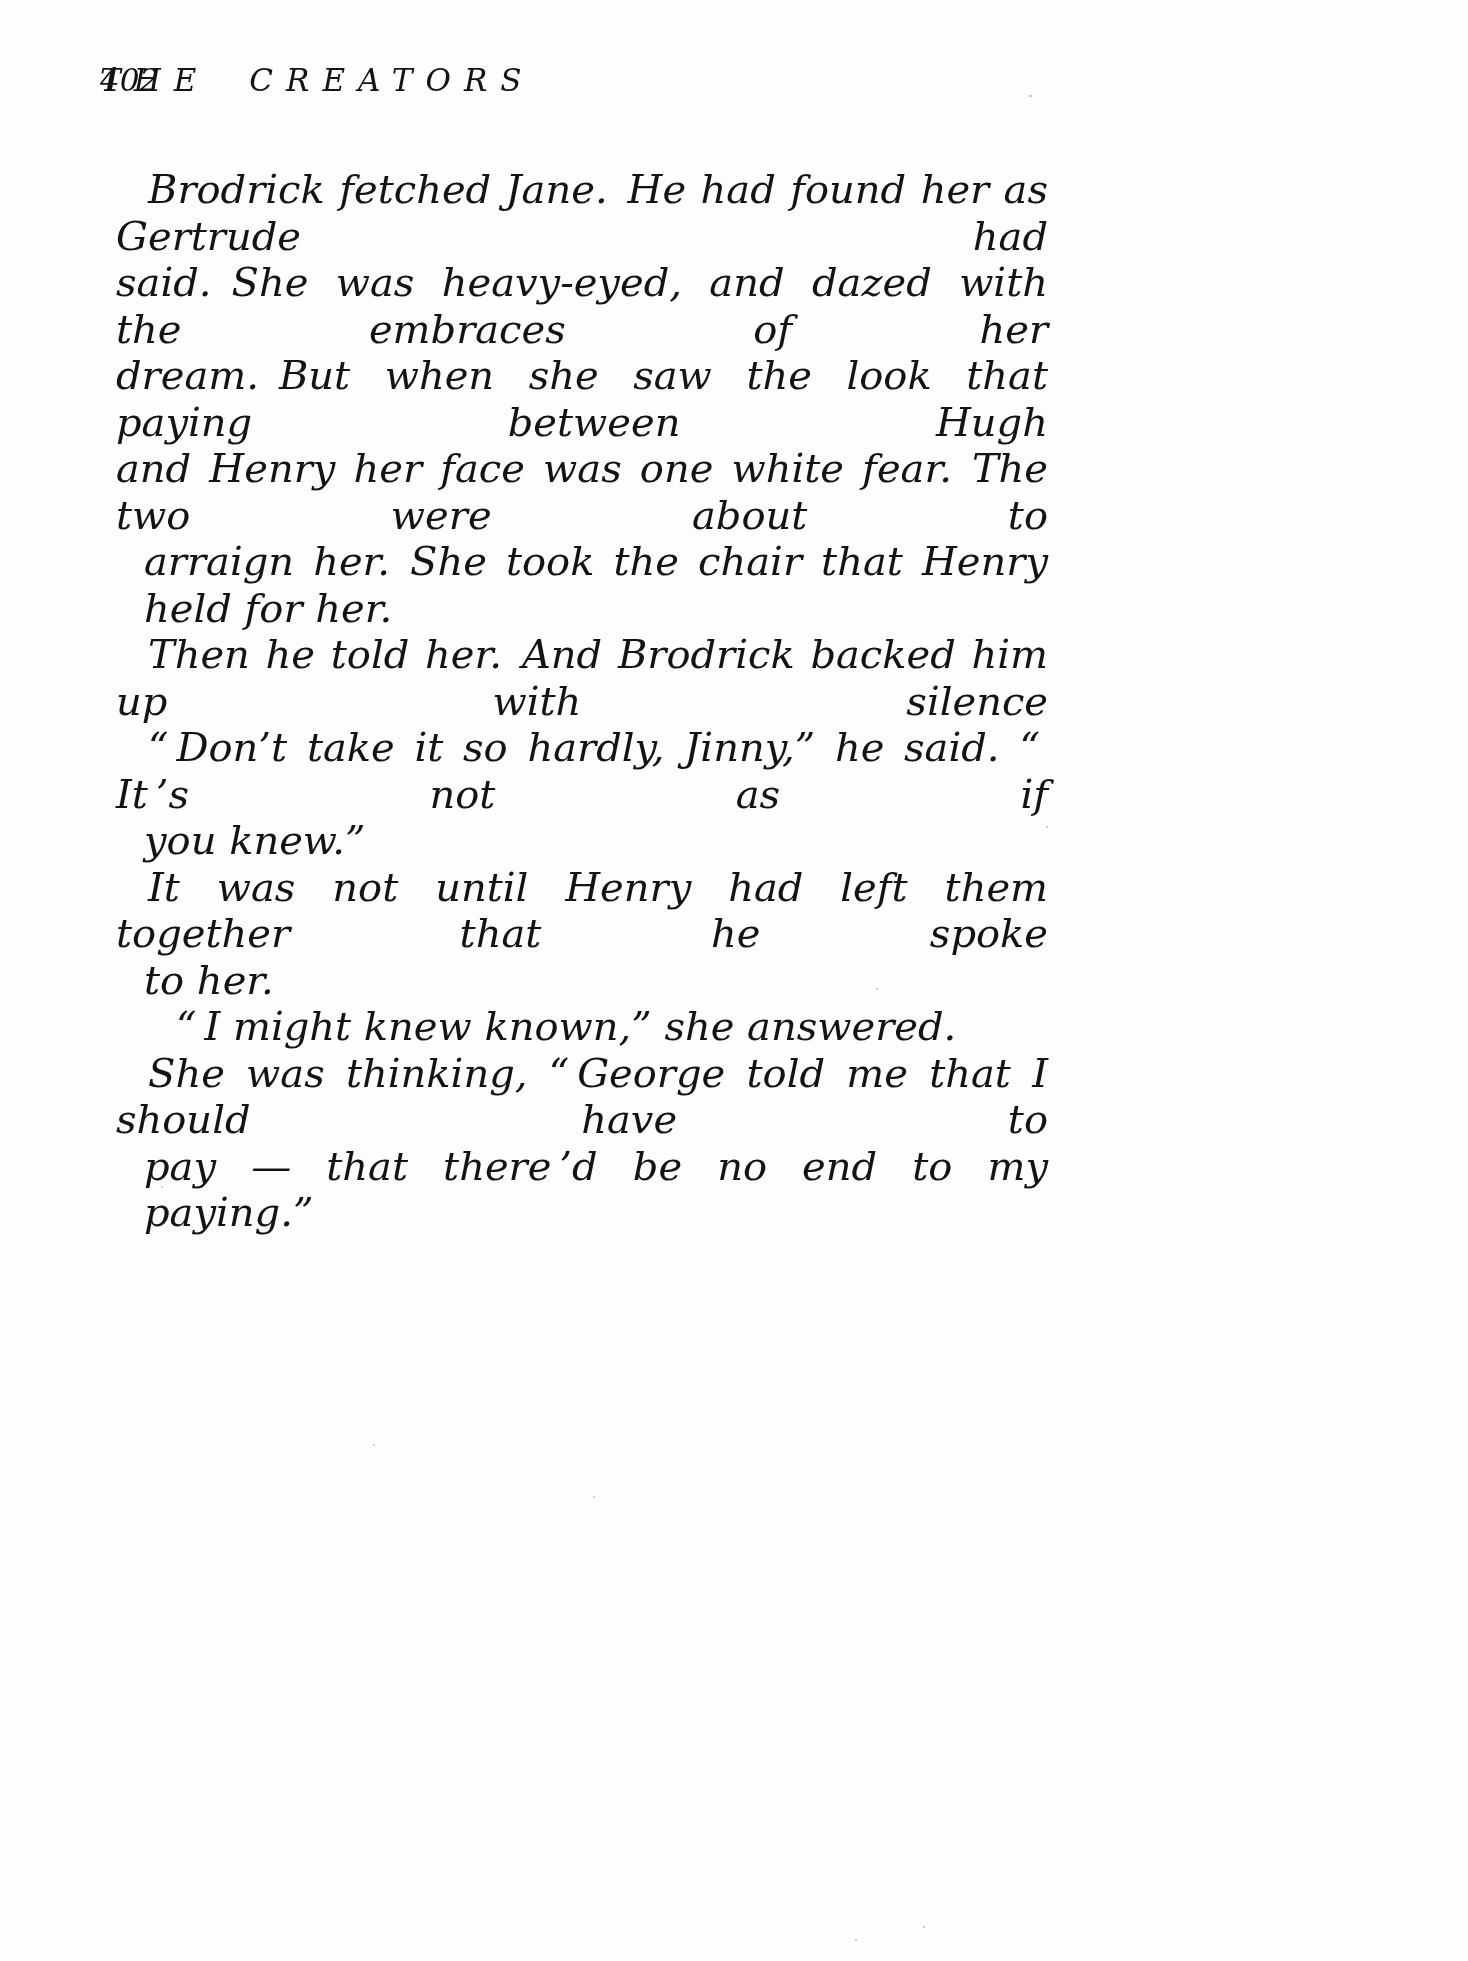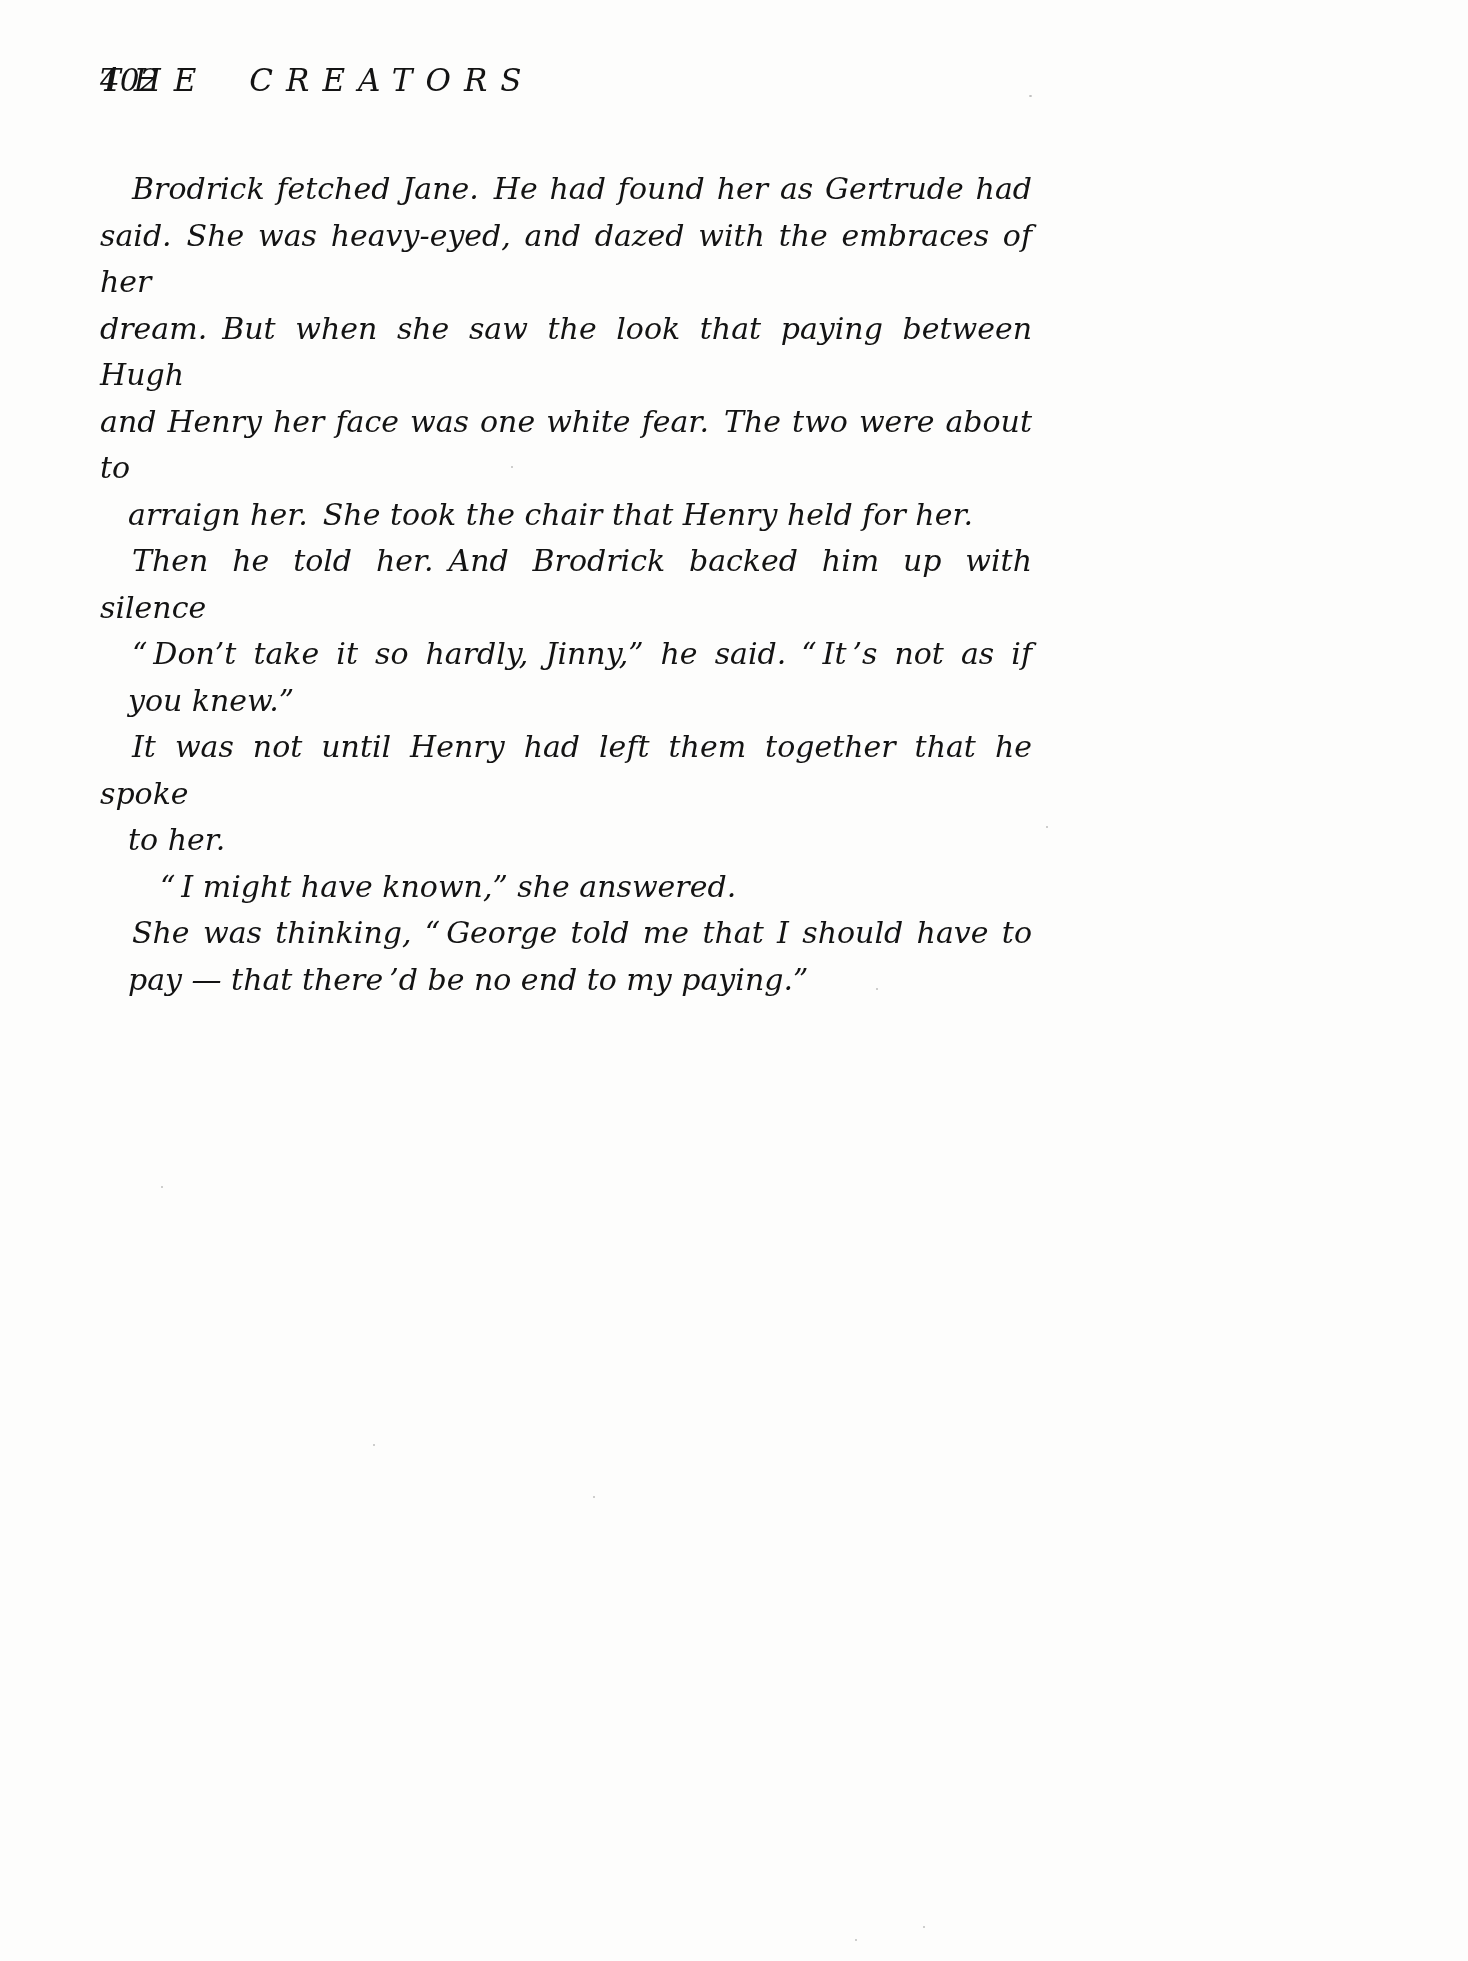--- a/index.html
+++ b/index.html
@@ -35,23 +35,23 @@
     left: 0;
     right: 0;
     top: 0;
     text-align: left;
     letter-spacing: 0.42em;
     word-spacing: 0.55em;
   }
   .body-text {
     position: absolute;
     top: 166px;
-    left: 100px;
+    left: 116px;
     width: 932px;
-    font-size: 30px;
+    font-size: 40px;
     line-height: 46.5px;
   }
   .paragraph {
     margin: 0;
   }
   .line {
     white-space: pre-wrap;
     text-align: justify;
     text-align-last: justify;
   }
@@ -97,21 +97,21 @@
       <div class="line indent">“ Don’t take it so hardly, Jinny,” he said. “ It ’s not as if</div>
       <div class="line last">you knew.”</div>
     </div>
 
     <div class="paragraph">
       <div class="line indent">It was not until Henry had left them together that he spoke</div>
       <div class="line last">to her.</div>
     </div>
 
     <div class="paragraph">
-      <div class="line indent last">“ I might have known,” she answered.</div>
+      <div class="line indent last">“ I might knew known,” she answered.</div>
     </div>
 
     <div class="paragraph">
       <div class="line indent">She was thinking, “ George told me that I should have to</div>
       <div class="line last">pay — that there ’d be no end to my paying.”</div>
     </div>
 
   </div>
 
   <div class="speck" style="left:1029px; top:95px;  width:3px; height:2px;"></div>

